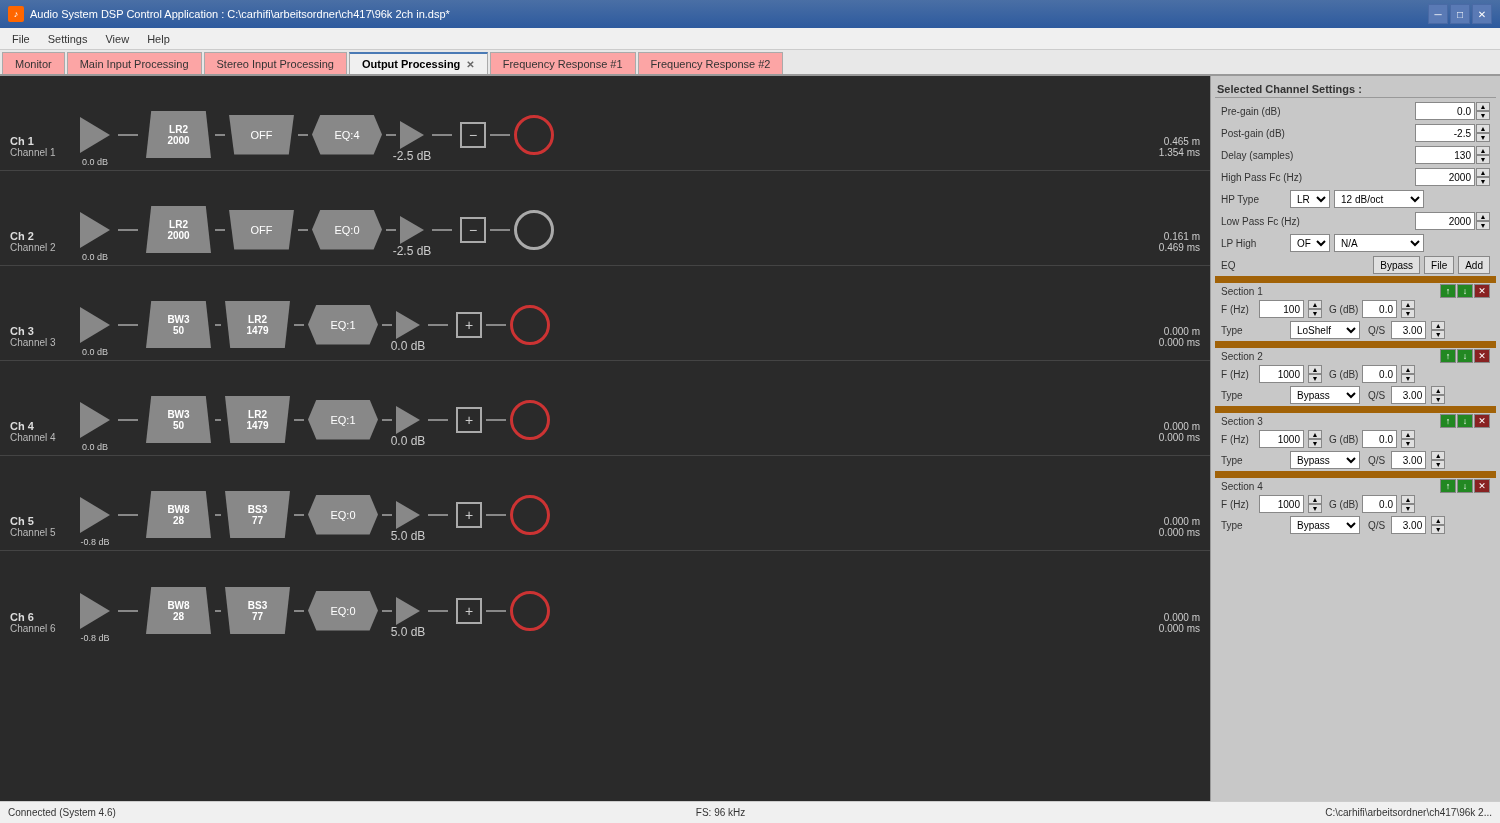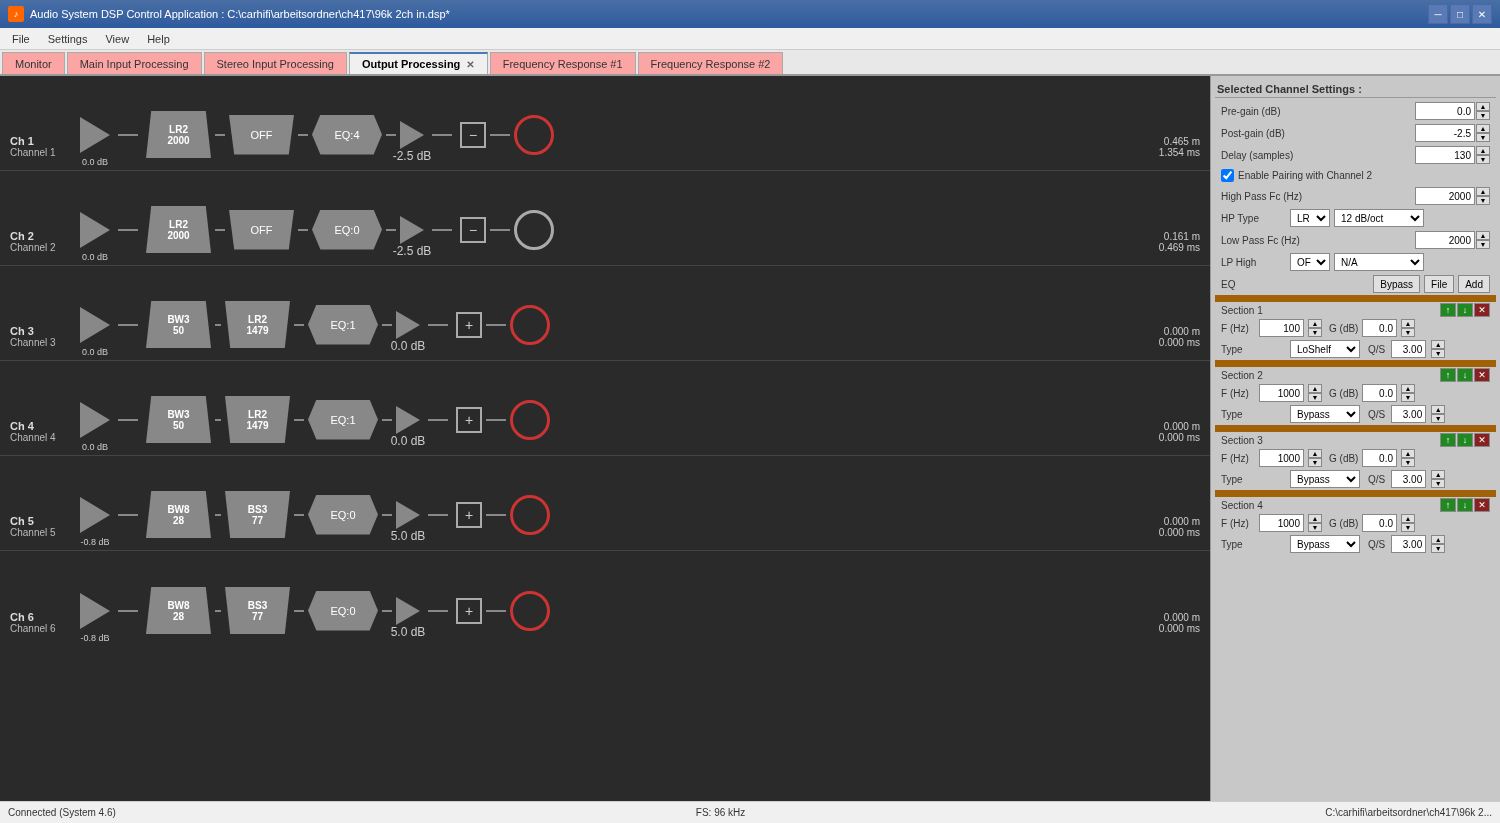--- a/index.html
+++ b/index.html
@@ -720,24 +720,20 @@
         <span class="panel-label">Delay (samples)</span>
         <div class="spinner-group">
           <input class="panel-input" type="text" value="130" style="">
           <div class="spinner-btns">
             <div class="spinner-btn">▲</div>
             <div class="spinner-btn">▼</div>
           </div>
         </div>
       </div>
 
-      <div class="checkbox-row">
-        <input type="checkbox" id="pairing-cb" checked="" style="">
-        <label for="pairing-cb">Enable Pairing with Channel 2</label>
-      </div>
 
       <div class="panel-row">
         <span class="panel-label">High Pass Fc (Hz)</span>
         <div class="spinner-group">
           <input class="panel-input" type="text" value="2000" style="">
           <div class="spinner-btns">
             <div class="spinner-btn">▲</div>
             <div class="spinner-btn">▼</div>
           </div>
         </div>

